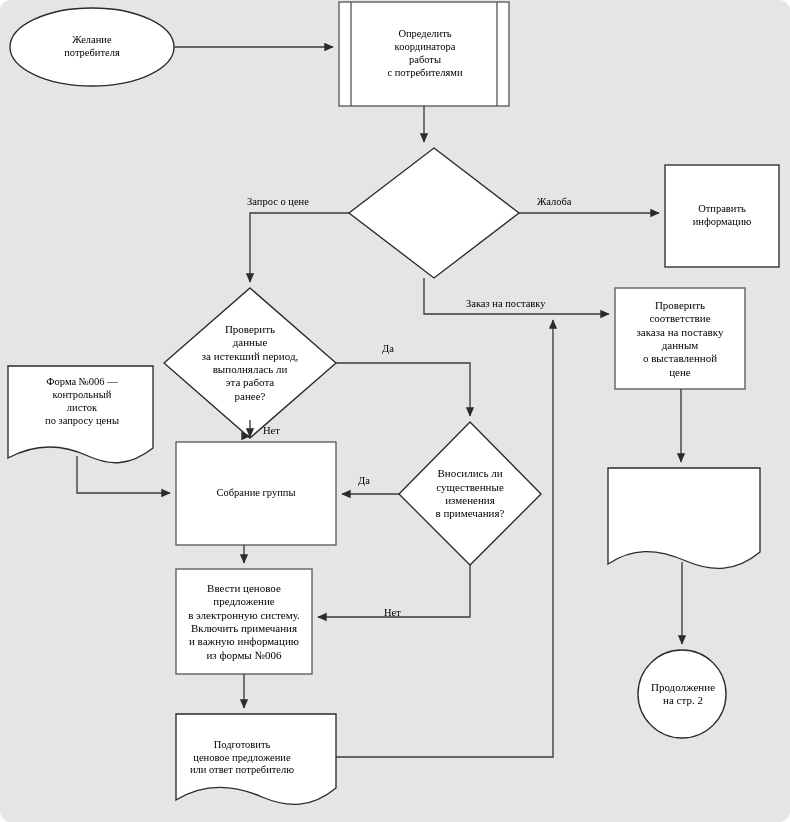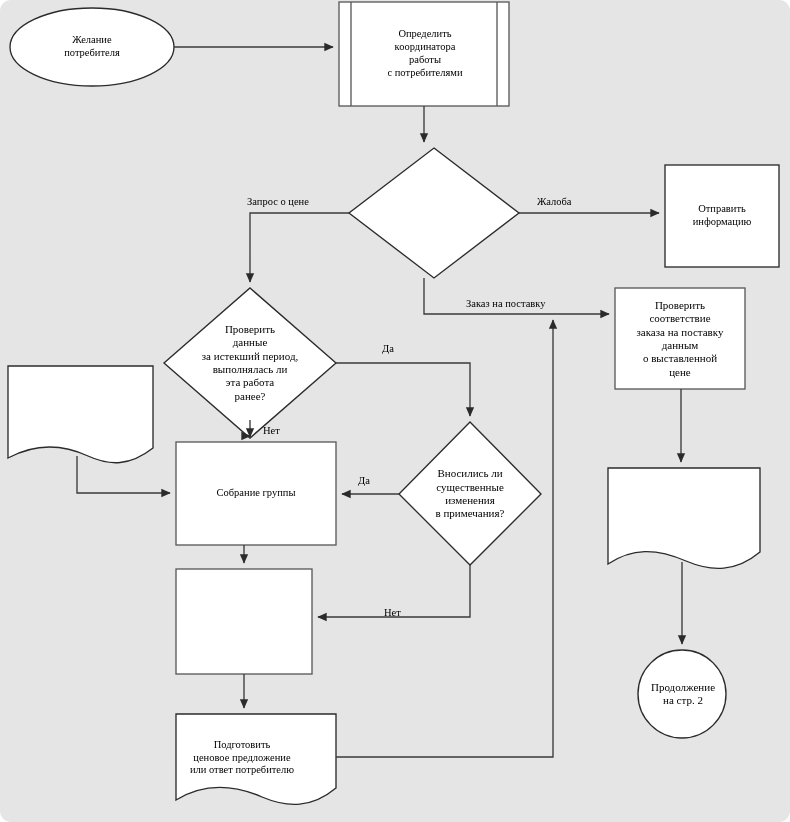--- a/index.html
+++ b/index.html
@@ -142,28 +142,38 @@
   <div class="node-label lbl-10" style="left:668px; top:191px; width:108px; height:50px;">Отправить
 информацию</div>
 
   <div class="node-label lbl-9" style="left:170px; top:321px; width:160px; height:84px;">Проверить
 данные
 за истекший период,
 выполнялась ли
 эта работа
 ранее?</div>
 
+  <div class="node-label lbl-10" style="left:12px; top:372px; width:140px; height:60px;">Форма №006 —
+контрольный
+листок
+по запросу цены</div>
 
   <div class="node-label lbl-10" style="left:180px; top:470px; width:152px; height:46px;">Собрание группы</div>
 
   <div class="node-label lbl-9" style="left:406px; top:463px; width:128px; height:62px;">Вносились ли
 существенные
 изменения
 в примечания?</div>
 
+  <div class="node-label lbl-9" style="left:178px; top:578px; width:132px; height:88px;">Ввести ценовое
+предложение
+в электронную систему.
+Включить примечания
+и важную информацию
+из формы №006</div>
 
   <div class="node-label lbl-10" style="left:178px; top:733px; width:128px; height:50px;">Подготовить
 ценовое предложение
 или ответ потребителю</div>
 
   <div class="node-label lbl-9" style="left:618px; top:296px; width:124px; height:86px;">Проверить
 соответствие
 заказа на поставку
 данным
 о выставленной

